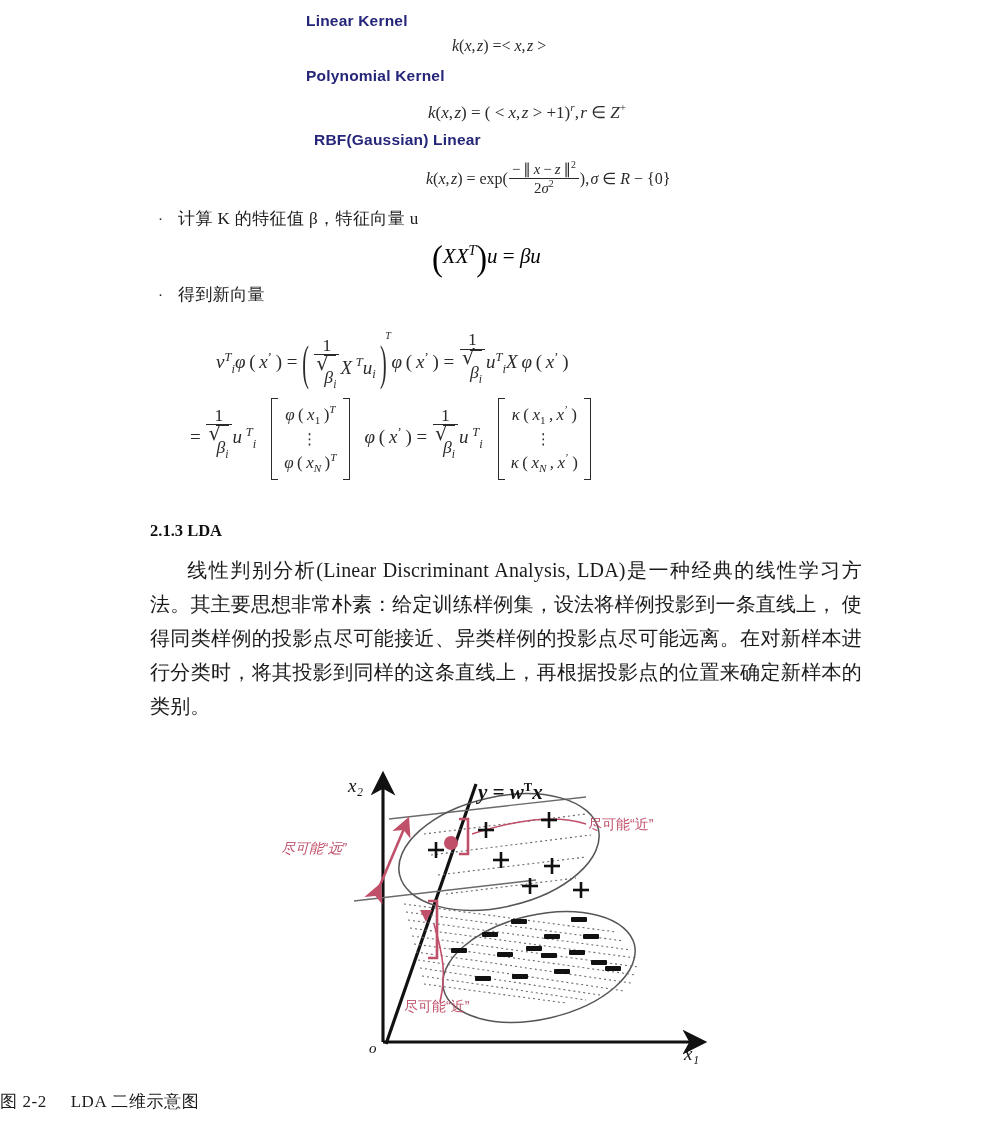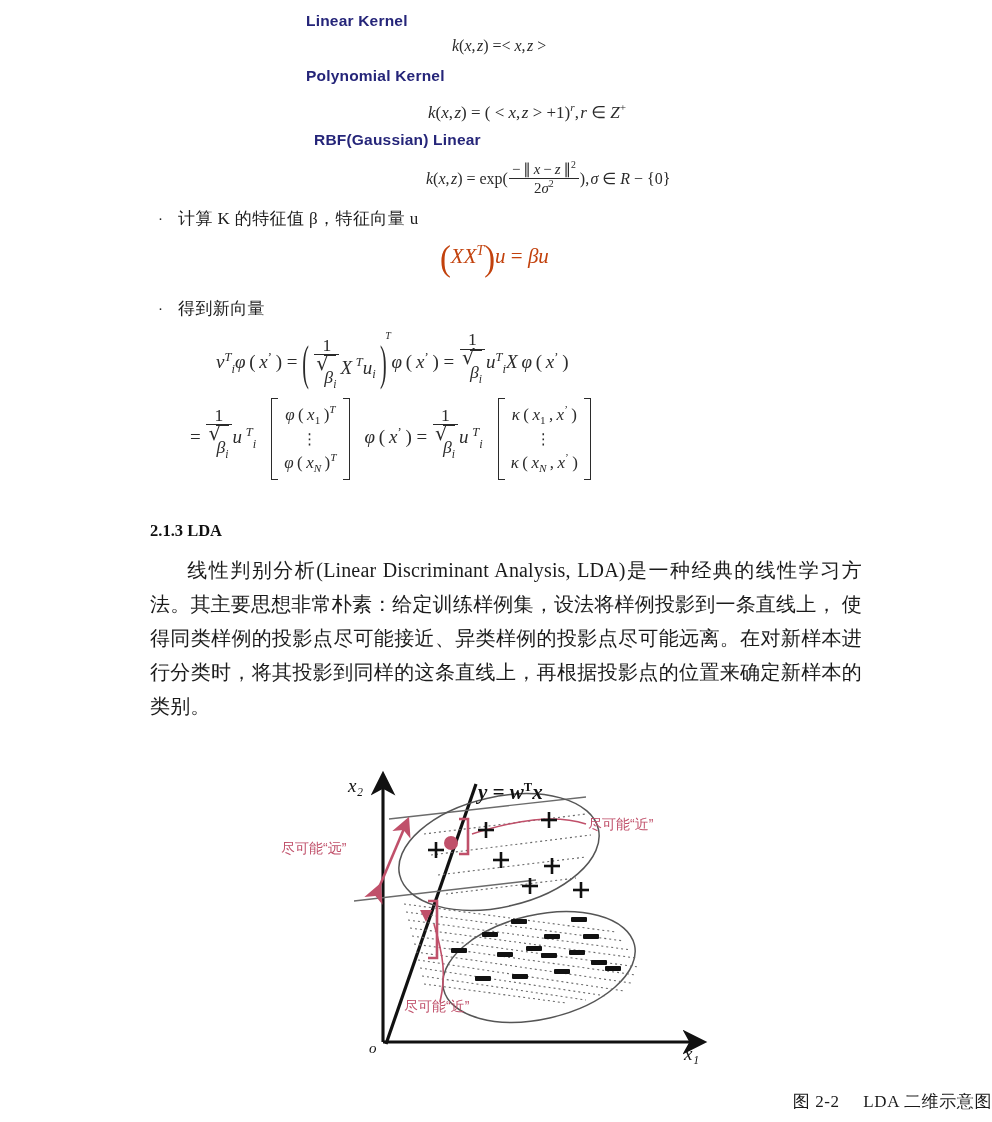--- a/index.html
+++ b/index.html
@@ -81,22 +81,21 @@
   .bullet-text {
     font-family: "Liberation Serif", serif;
     font-size: 17px;
     color: #1c1c1c;
     letter-spacing: 0.4px;
   }
   .centered-formula {
     position: absolute;
     font-family: "Liberation Serif", serif;
     white-space: nowrap;
-    color: #c2410c;
-    margin-left: 8px;
+    color: #000000;
   }
 
   
   .deriv { position: absolute; color: #2b2b2b; white-space: nowrap; }
   .deriv .line { font-size: 19px; }
 
   .matrix {
     display: inline-block;
     vertical-align: middle;
     position: relative;
@@ -170,21 +169,21 @@
     letter-spacing: 0.15px;
   }
   .para .indent { display: inline-block; width: 36px; }
 
   
   .figure { position: absolute; left: 286px; top: 762px; width: 430px; height: 320px; }
   .fig-caption {
     position: absolute;
     left: 0; right: 0;
     top: 1090px;
-    text-align: right;
+    text-align: left;
     font-family: "Liberation Serif", serif;
     font-size: 17px;
     color: #1b1b1b;
     letter-spacing: 0.6px;
   }
   .fig-caption .gap { display: inline-block; width: 14px; }
 </style>
 </head>
 <body>
 
@@ -208,21 +207,21 @@
 
 <div class="bullet-row" style="left:158px; top:207px;">
   <span class="bullet-dot">·</span>
   <span class="bullet-text">计算 K 的特征值 β，特征向量 u</span>
 </div>
 
 <div class="centered-formula" style="left:432px; top:240px; font-size:21px;">
   <span class="pbig">(</span><i class="mi">XX</i><span class="up"><i class="mi">T</i></span><span class="pbig">)</span><i class="mi">u</i>&nbsp;=&nbsp;<i class="mi">βu</i>
 </div>
 
-<div class="bullet-row" style="left:158px; top:297px;">
+<div class="bullet-row" style="left:158px; top:283px;">
   <span class="bullet-dot">·</span>
   <span class="bullet-text">得到新向量</span>
 </div>
 
 <div class="deriv" style="left:216px; top:330px;">
   <span class="line">
     <i class="mi">v</i><span class="up"><i class="mi">T</i></span><span class="dn"><i class="mi">i</i></span><i class="mi">φ</i> ( <i class="mi">x</i><span class="up">’</span> )&nbsp;=&nbsp;<span class="paren-tall"><span class="sup-t">T</span><span class="frac"><span class="num">1</span><span class="den"><span class="radic"><span class="rbar"><i class="mi">β</i><span class="dn"><i class="mi">i</i></span></span></span></span></span><i class="mi">X</i> <span class="up"><i class="mi">T</i></span><i class="mi">u</i><span class="dn"><i class="mi">i</i></span></span>&nbsp;<i class="mi">φ</i> ( <i class="mi">x</i><span class="up">’</span> )&nbsp;=&nbsp;<span class="frac"><span class="num">1</span><span class="den"><span class="radic"><span class="rbar"><i class="mi">β</i><span class="dn"><i class="mi">i</i></span></span></span></span></span><i class="mi">u</i><span class="up"><i class="mi">T</i></span><span class="dn"><i class="mi">i</i></span><i class="mi">X</i> <i class="mi">φ</i> ( <i class="mi">x</i><span class="up">’</span> )
   </span>
 </div>
 
@@ -347,21 +346,21 @@
     </g>
   </svg>
 
   
   <div style="position:absolute; left:62px; top:13px; font-size:19px; font-family:'Liberation Serif',serif; font-style:italic; color:#111;">x₂</div>
   <div style="position:absolute; left:398px; top:281px; font-size:19px; font-family:'Liberation Serif',serif; font-style:italic; color:#111;">x₁</div>
   <div style="position:absolute; left:83px; top:278px; font-size:15px; font-family:'Liberation Serif',serif; font-style:italic; color:#111;">o</div>
   <div style="position:absolute; left:192px; top:18px; font-size:21px; font-family:'Liberation Serif',serif; font-weight:bold; font-style:italic; color:#111;">
     <i>y</i> = <i>w</i><span style="font-style:normal; font-size:0.6em; vertical-align:super;">T</span><i>x</i>
   </div>
-  <div style="position:absolute; left:-5px; top:78px; font-size:14px; font-family:'Liberation Sans',sans-serif; color:#c0506a; white-space:nowrap;">尽可能“远”</div>
+  <div style="position:absolute; left:-5px; top:78px; font-size:14px; font-family:'Liberation Sans',sans-serif; color:#c0506a; white-space:nowrap;font-style:italic;">尽可能“远”</div>
   <div style="position:absolute; left:302px; top:54px; font-size:14px; font-family:'Liberation Sans',sans-serif; color:#c0506a; white-space:nowrap;">尽可能“近”</div>
   <div style="position:absolute; left:118px; top:236px; font-size:14px; font-family:'Liberation Sans',sans-serif; color:#c0506a; white-space:nowrap;">尽可能“近”</div>
 </div>
 
 <div class="fig-caption">
   <span>图 2-2</span>
   <span class="gap"></span>
   <span>LDA 二维示意图</span>
 </div>
 

